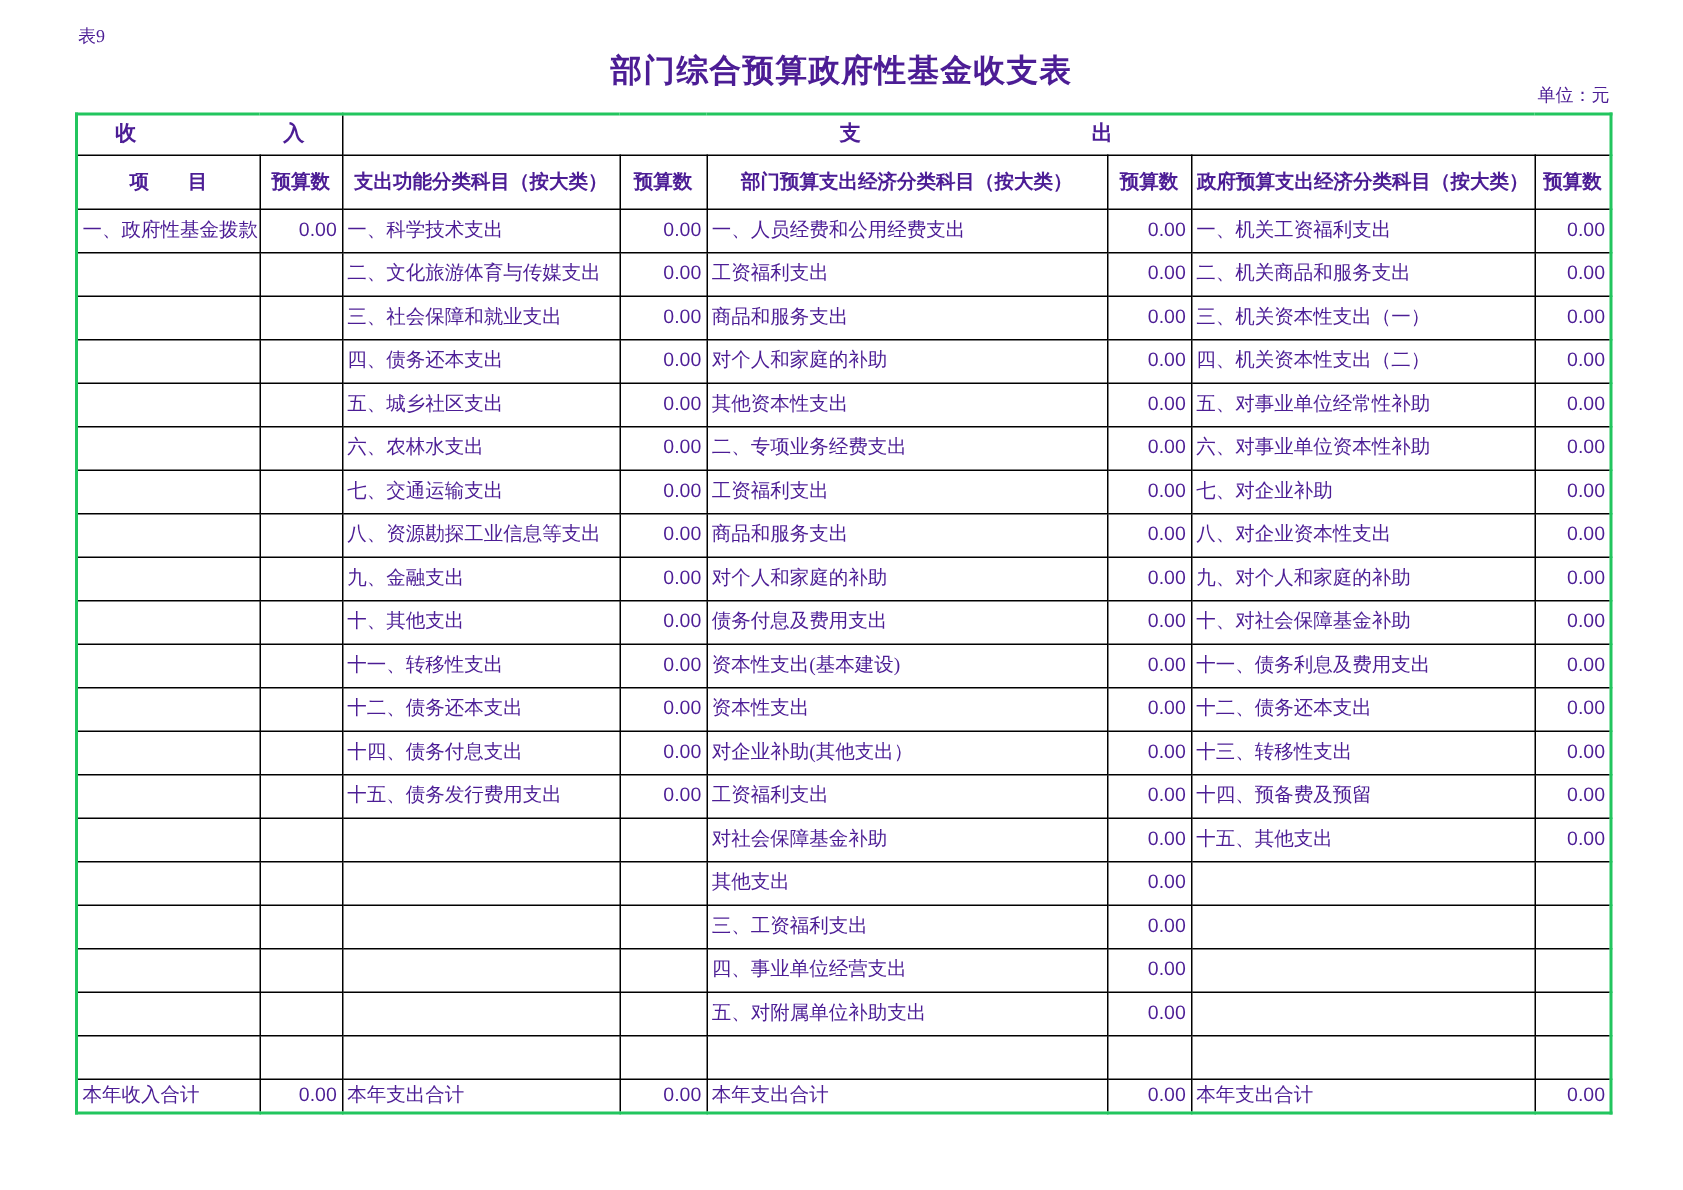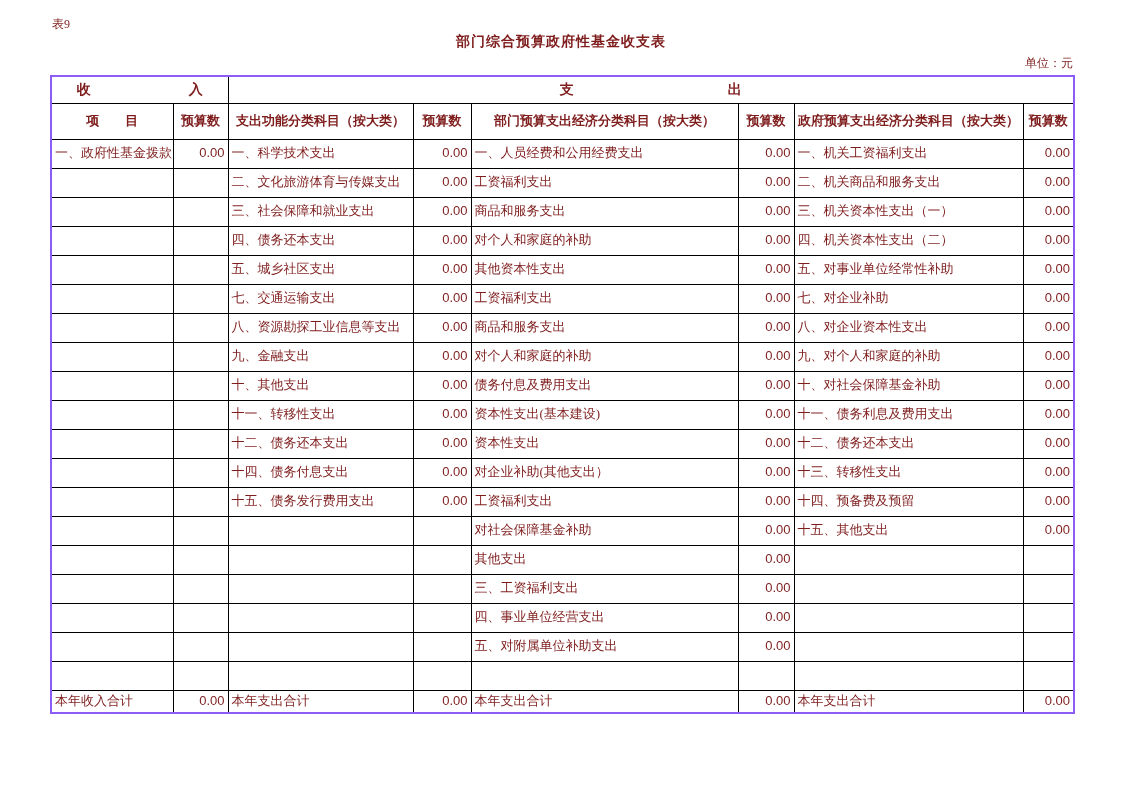--- a/index.html
+++ b/index.html
@@ -2,54 +2,54 @@
 <html><head>
 <meta charset="utf-8">
 <style>
   * { box-sizing: border-box; }
   html, body { margin: 0; padding: 0; background: #ffffff; }
   .sheet {
     position: relative;
     width: 1122px;
     height: 793px;
     background: #ffffff;
-    color: #7f1d1d;
+    color: #4c1d95;
     font-family: "Liberation Serif", "DejaVu Serif", serif;
     overflow: hidden;
   }
   .tbl-label {
     position: absolute;
     top: 16px;
     left: 52px;
     font-size: 12px;
   }
   .title {
     position: absolute;
     top: 33px;
     left: 0;
     right: 0;
     text-align: center;
-    font-size: 14px;
+    font-size: 21px;
     font-weight: bold;
     letter-spacing: 1px;
   }
   .unit {
     position: absolute;
     top: 55px;
     right: 49px;
     font-size: 12px;
   }
   table.grid {
     position: absolute;
     left: 50px;
     top: 75px;
     width: 1023px;
     border-collapse: collapse;
     table-layout: fixed;
-    border: 2px solid #8b5cf6;
+    border: 2px solid #22c55e;
   }
   table.grid th, table.grid td {
     border: 1px solid #000000;
     padding: 0 3px;
     white-space: nowrap;
     overflow: hidden;
     font-size: 13px;
     line-height: 1.1;
     vertical-align: middle;
   }
@@ -150,20 +150,30 @@
     <td class="item">五、城乡社区支出</td>
     <td class="num">0.00</td>
     <td class="item lv1">其他资本性支出</td>
     <td class="num">0.00</td>
     <td class="item">五、对事业单位经常性补助</td>
     <td class="num">0.00</td>
   </tr>
         <tr>
     <td class="item"></td>
     <td class="num"></td>
+    <td class="item">六、农林水支出</td>
+    <td class="num">0.00</td>
+    <td class="item">二、专项业务经费支出</td>
+    <td class="num">0.00</td>
+    <td class="item">六、对事业单位资本性补助</td>
+    <td class="num">0.00</td>
+  </tr>
+        <tr>
+    <td class="item"></td>
+    <td class="num"></td>
     <td class="item">七、交通运输支出</td>
     <td class="num">0.00</td>
     <td class="item lv1">工资福利支出</td>
     <td class="num">0.00</td>
     <td class="item">七、对企业补助</td>
     <td class="num">0.00</td>
   </tr>
         <tr>
     <td class="item"></td>
     <td class="num"></td>

